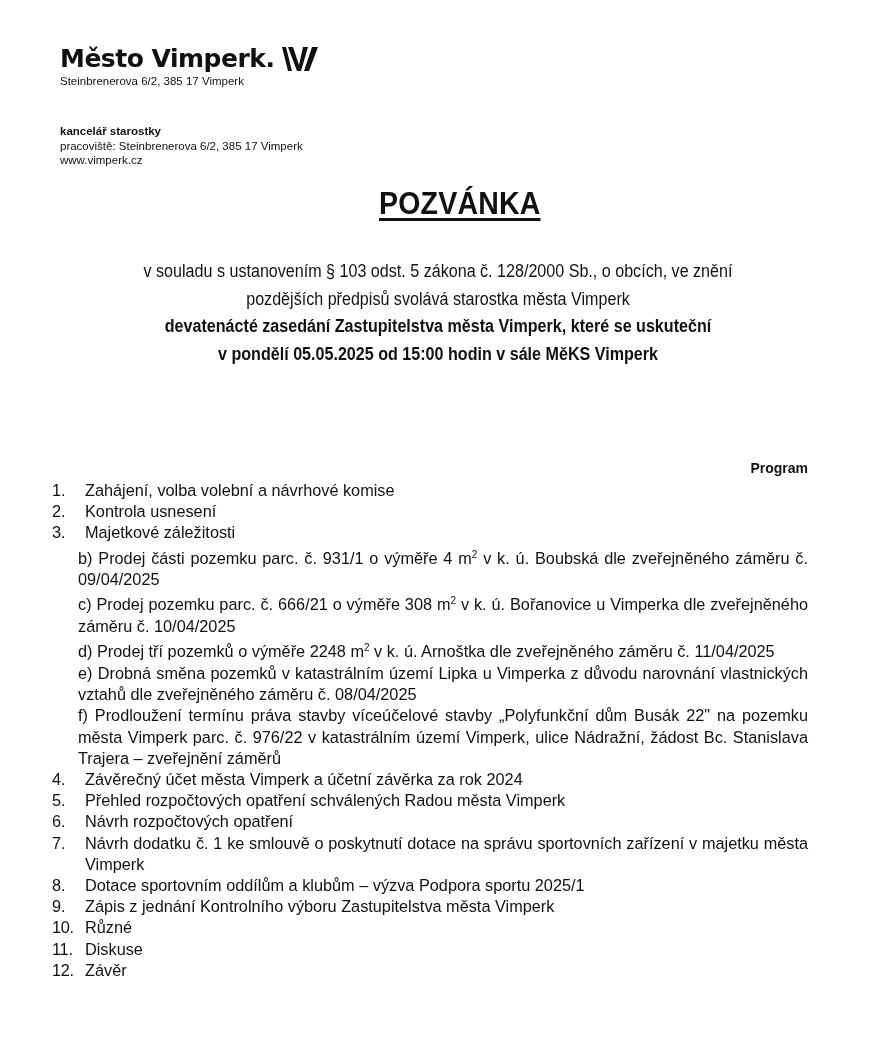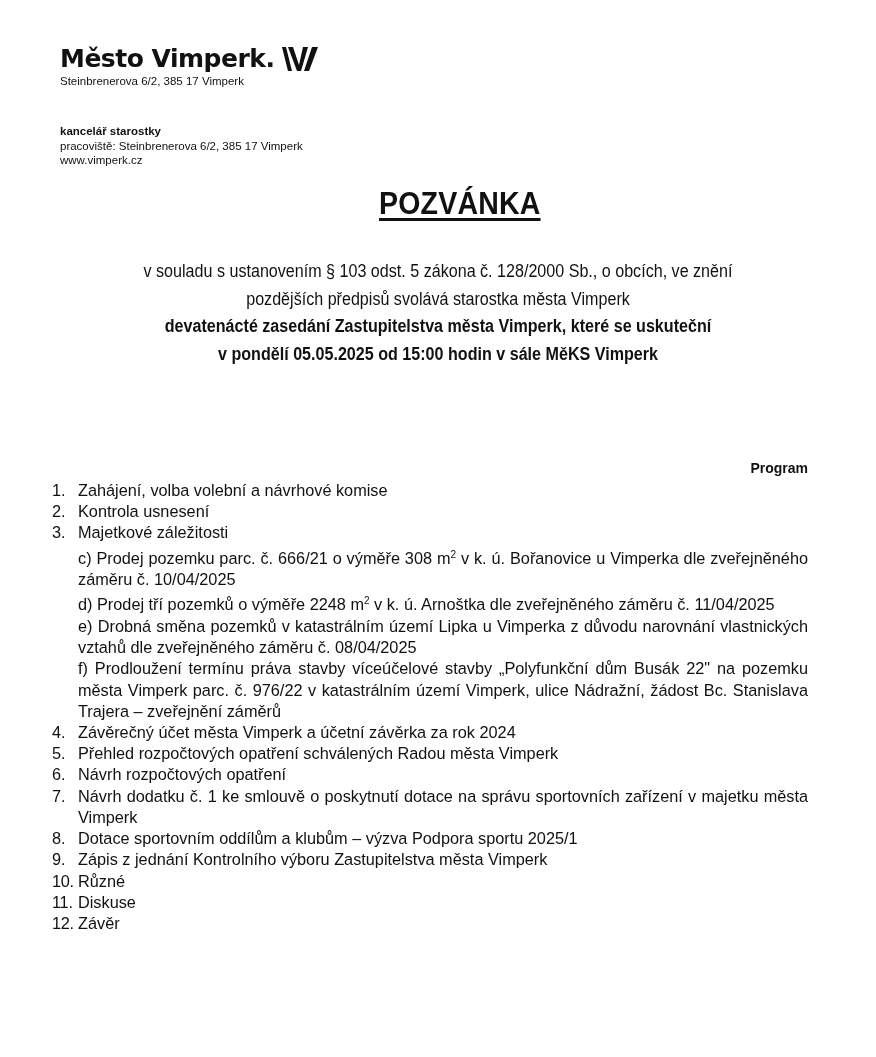--- a/index.html
+++ b/index.html
@@ -34,21 +34,21 @@
   }
   .intro .line { display: block; transform: scaleX(0.92); }
   .intro .bold { font-weight: bold; }
 
   .program { position: absolute; left: 52px; top: 457px; width: 756px; }
   .program-heading { font-weight: bold; font-size: 14px; line-height: 22px; margin: 0 0 1px 12px; text-align: right; }
   .agenda { list-style: none; margin: 0; padding: 0; font-size: 16.3px; line-height: 21.2px; }
   .agenda-item { display: flex; }
   .agenda-num { width: 26px; flex: 0 0 26px; }
   .agenda-body { flex: 1; }
-  .agenda-text { display: block; text-align: justify; }
+  .agenda-text { display: block; text-align: justify; margin-left: 7px; }
   .sub-list { list-style: none; margin: 0; padding: 0; }
   .sub-item { text-align: justify; text-align-last: left; }
   .condensed { letter-spacing: -0.25px; }
 </style>
 </head>
 <body>
 
 <div class="header">
   <div class="logo-row">
     <span class="logo-text">Město Vimperk.</span>
@@ -88,20 +88,21 @@
         <span class="agenda-num">2.</span>
         <div class="agenda-body">
           <span class="agenda-text">Kontrola usnesení</span>
         </div>
       </li>
       <li class="agenda-item">
         <span class="agenda-num">3.</span>
         <div class="agenda-body">
           <span class="agenda-text">Majetkové záležitosti</span>
           <ul class="sub-list">
+            <li class="sub-item"><span>b) Prodej části pozemku parc. č. 931/1 o výměře 4 m</span><sup style="font-size: 10px;">2</sup><span> v k. ú. Boubská dle zveřejněného záměru č. 09/04/2025</span></li>
             <li class="sub-item"><span>c) Prodej pozemku parc. č. 666/21 o výměře 308 m</span><sup style="font-size: 10px;">2</sup><span> v k. ú. Bořanovice u Vimperka dle zveřejněného záměru č. 10/04/2025</span></li>
             <li class="sub-item"><span>d) Prodej tří pozemků o výměře 2248 m</span><sup style="font-size: 10px;">2</sup><span> v k. ú. Arnoštka dle zveřejněného záměru č. 11/04/2025</span></li>
             <li class="sub-item"><span>e) Drobná směna pozemků v katastrálním území Lipka u Vimperka z důvodu narovnání vlastnických vztahů dle zveřejněného záměru č. 08/04/2025</span></li>
             <li class="sub-item"><span>f) Prodloužení termínu práva stavby víceúčelové stavby „Polyfunkční dům Busák 22" na pozemku města Vimperk parc. č. 976/22 v katastrálním území Vimperk, ulice Nádražní, žádost Bc. Stanislava Trajera – zveřejnění záměrů</span></li>
           </ul>
         </div>
       </li>
       <li class="agenda-item">
         <span class="agenda-num">4.</span>
         <div class="agenda-body">

